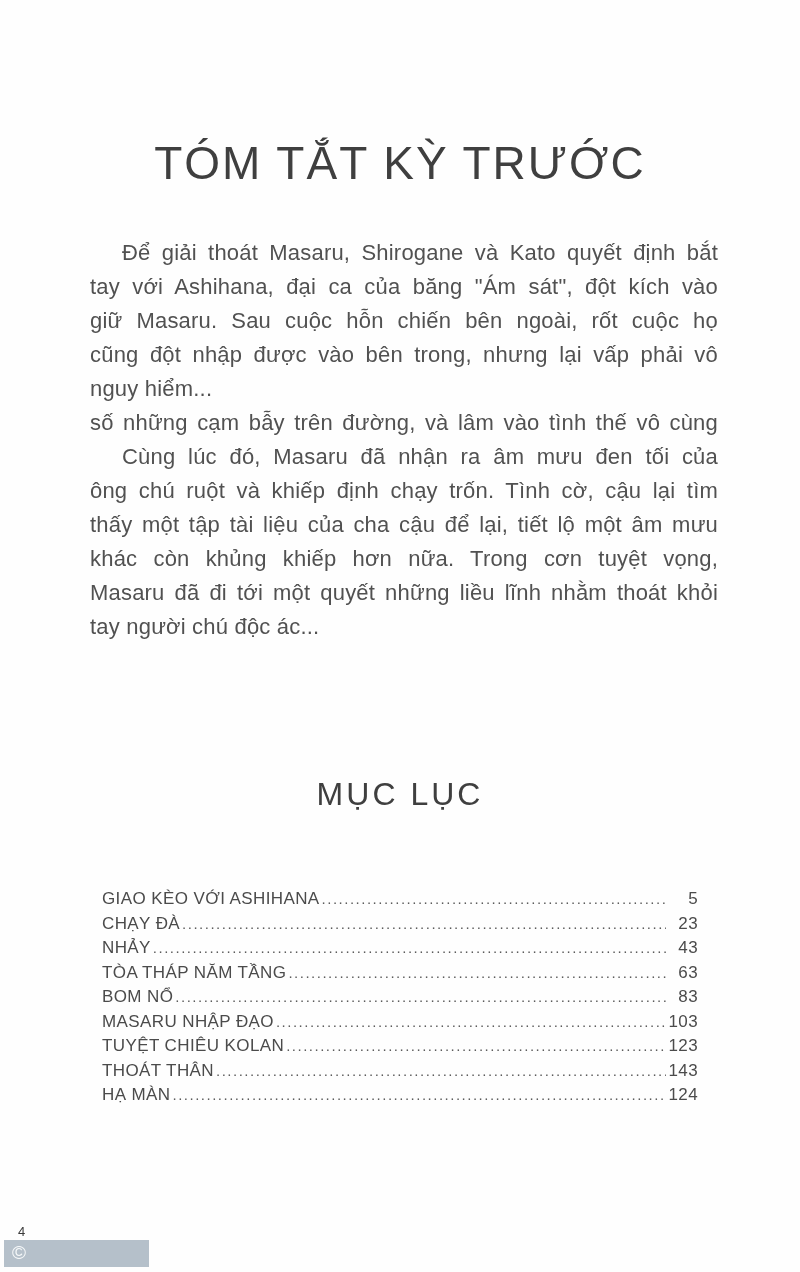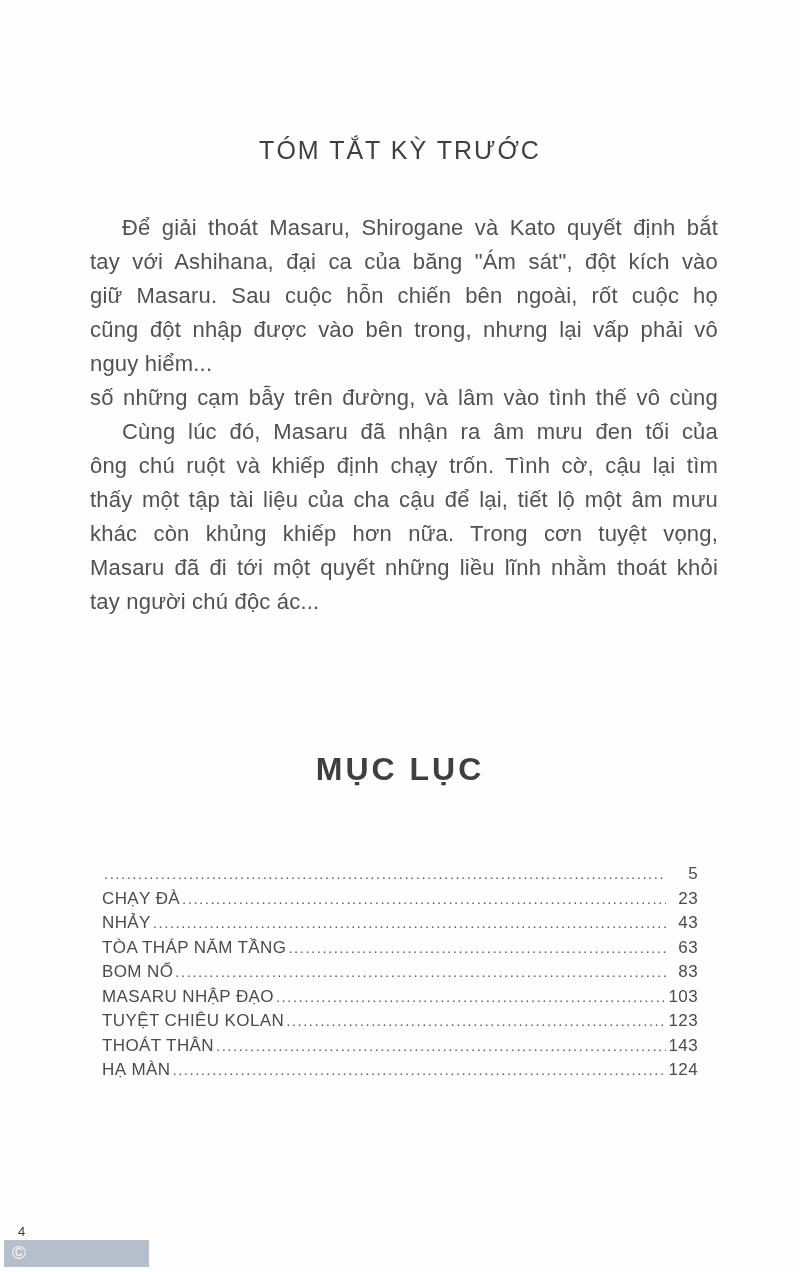--- a/index.html
+++ b/index.html
@@ -16,21 +16,21 @@
     position: relative;
     width: 800px;
     height: 1272px;
     background: var(--page-bg);
     overflow: hidden;
     font-family: "Liberation Sans", "DejaVu Sans", sans-serif;
   }
   .recap-heading {
     margin-top: 136px;
     text-align: center;
-    font-size: 25px;
+    font-size: 46px;
     font-weight: 500;
     letter-spacing: 2px;
     color: var(--heading-text);
   }
   .summary-body {
     margin: 46px auto 0 auto;
     width: 636px;
     color: var(--body-text);
     font-size: 22px;
     line-height: 34px;
@@ -43,21 +43,21 @@
     overflow: hidden;
     height: 34px;
     margin-left: 8px;
   }
   .line.first { text-indent: 32px; }
   .line.last { text-align: left; text-align-last: left; }
   .toc-heading {
     margin-top: 132px;
     text-align: center;
     font-size: 32px;
-    font-weight: 700;
+    font-weight: 400;
     letter-spacing: 3px;
     color: var(--heading-text);
   }
   .toc-list {
     margin: 76px auto 0 auto;
     width: 596px;
     color: var(--toc-text);
     font-size: 17px;
   }
   .toc-row {
@@ -126,20 +126,21 @@
         <div class="line">khác còn khủng khiếp hơn nữa. Trong cơn tuyệt vọng,</div>
         <div class="line">Masaru đã đi tới một quyết những liều lĩnh nhằm thoát khỏi</div>
         <div class="line last">tay người chú độc ác...</div>
       </div>
     </div>
 
   <div class="toc-heading">MỤC LỤC</div>
 
   <div class="toc-list">
       <div class="toc-row">
+        <span class="toc-title">GIAO KÈO VỚI ASHIHANA</span>
         <span class="toc-leader">........................................................................................................................................................................................................</span>
         <span class="toc-page">5</span>
       </div>
       <div class="toc-row">
         <span class="toc-title">CHẠY ĐÀ</span>
         <span class="toc-leader">........................................................................................................................................................................................................</span>
         <span class="toc-page">23</span>
       </div>
       <div class="toc-row">
         <span class="toc-title">NHẢY</span>

